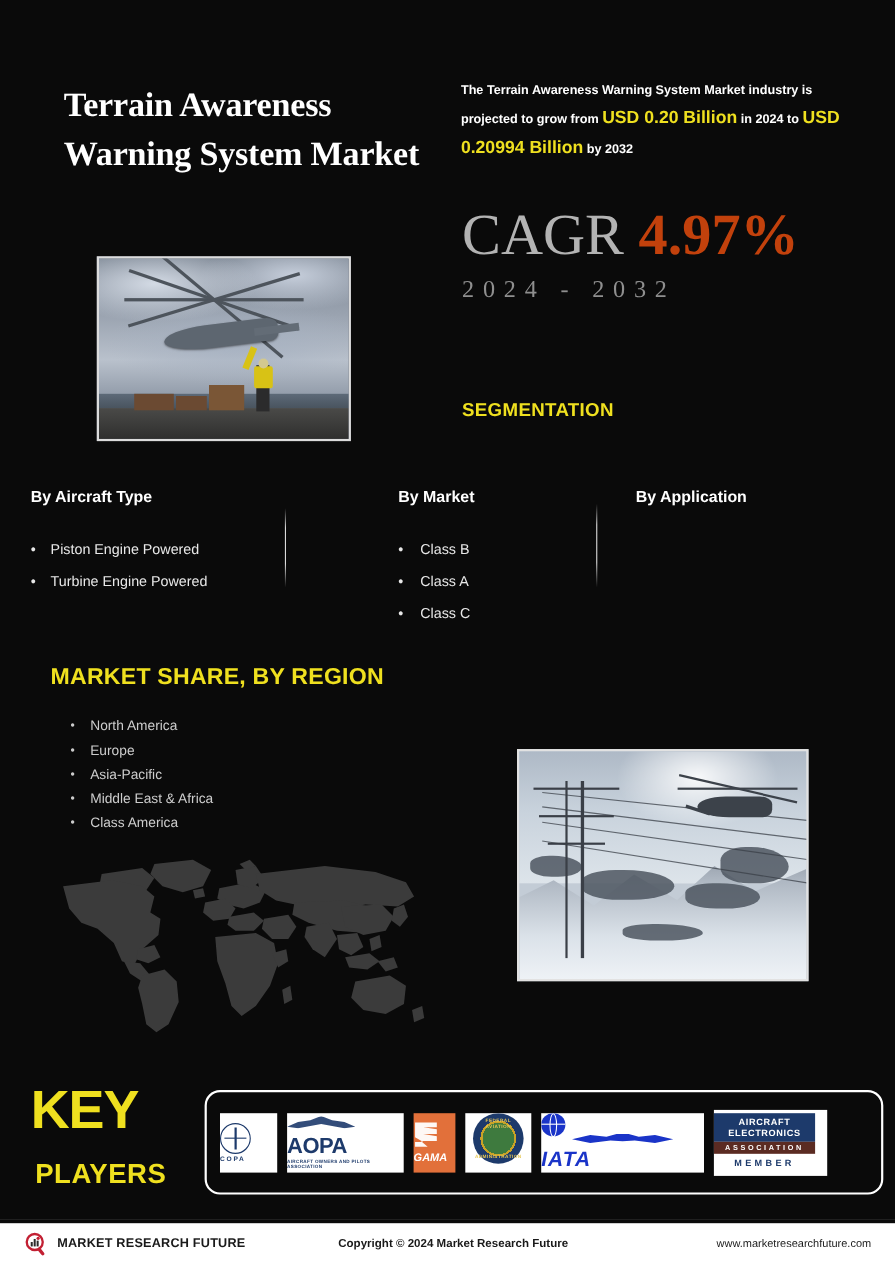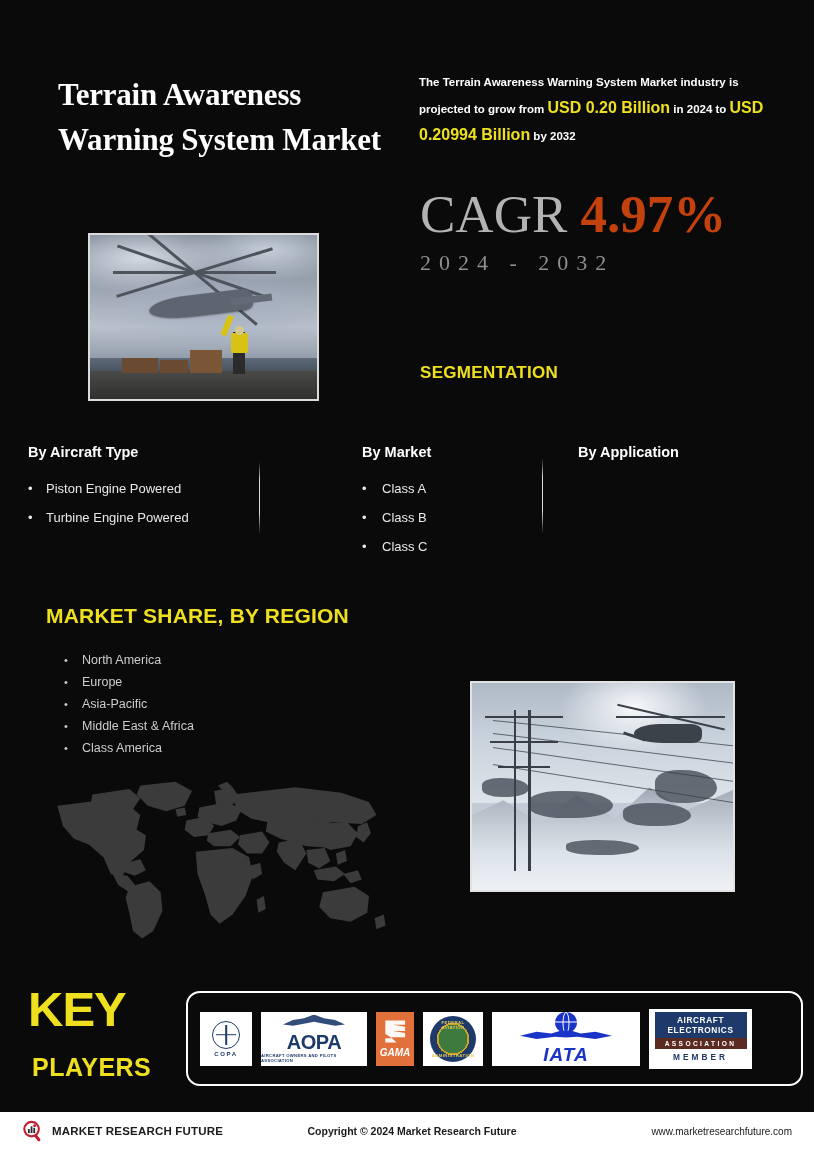--- a/index.html
+++ b/index.html
@@ -167,21 +167,21 @@
     position: absolute;
     top: 444px;
   }
   .seg-col.c1 { left: 28px;  width: 220px; }
   .seg-col.c2 { left: 362px; width: 180px; }
   .seg-col.c3 { left: 578px; width: 225px; }
   .seg-head {
     font-size: 14.5px;
     font-weight: bold;
     color: #ffffff;
-    margin-bottom: 14px;
+    margin-bottom: 25px;
   }
   .seg-list { list-style: none; margin: 0; padding: 0; }
   .seg-list li {
     position: relative;
     font-size: 13px;
     color: #e8e8e8;
     line-height: 29px;
     padding-left: 18px;
   }
   .seg-col.c2 .seg-list li,
@@ -345,21 +345,20 @@
     box-sizing: border-box;
     display: flex;
     align-items: center;
     gap: 9px;
     padding: 0 12px;
   }
   .logo-tile {
     background: #ffffff;
     height: 54px;
     display: flex;
-    align-items: center;
     justify-content: center;
     overflow: hidden;
     flex: 0 0 auto;
     position: relative;
   }
 
   
   .logo-copa { width: 52px; flex-direction: column; gap: 2px; }
   .copa-circle {
     width: 26px; height: 26px; border-radius: 50%;
@@ -529,22 +528,22 @@
       <li>Piston Engine Powered</li>
       <li>Turbine Engine Powered</li>
     </ul>
   </div>
 
   <div class="seg-divider d1"></div>
 
   <div class="seg-col c2">
     <div class="seg-head">By Market</div>
     <ul class="seg-list">
+      <li>Class B</li>
       <li>Class A</li>
-      <li>Class B</li>
       <li>Class C</li>
     </ul>
   </div>
 
   <div class="seg-divider d2"></div>
 
   <div class="seg-col c3">
     <div class="seg-head">By Application</div>
   </div>
 

